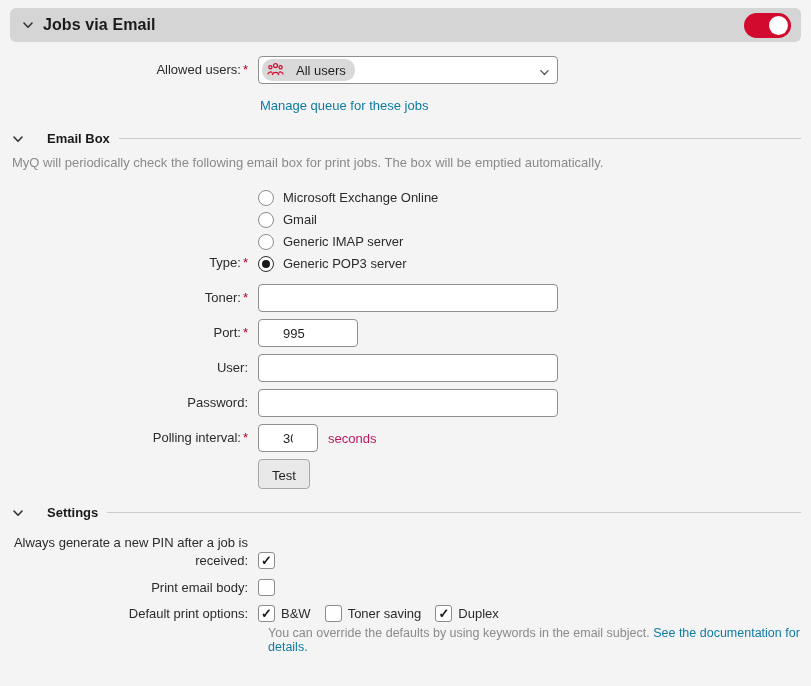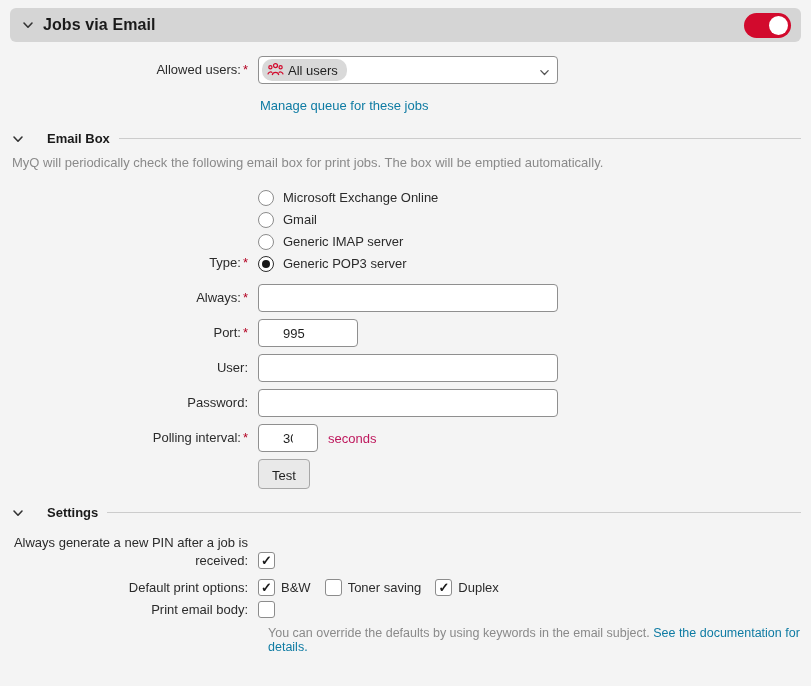--- a/index.html
+++ b/index.html
@@ -43,21 +43,21 @@
     height:28px; box-sizing:border-box; font-size:13px; color:#1f1f1f;
     font-family:"Liberation Sans", sans-serif;
   }
   .input { padding:0 24px; outline:none; }
   .w300 { width:300px; } .w100 { width:100px; } .w60 { width:60px;text-align:right; }
   .selectbox { position:relative; display:flex; align-items:center; padding:0 24px 0 8px; cursor:pointer; }
   .selectbox .sel-chev { position:absolute; right:7px; top:9px; }
   .multiselect { width:300px; padding-left:3px; }
   .tag {
     background:#d9d9d9; border-radius:10px; height:22px;
-    display:inline-flex; align-items:center; gap:4px; padding:0 9px 0 5px;
+    display:inline-flex; align-items:center; gap:12px; padding:0 9px 0 5px;
     font-size:13px; color:#1f1f1f;
   }
 
   .link { color:#0e7ba3; font-size:13px; text-decoration:none; cursor:pointer; }
   .link-row { margin:12px 0 0 250px; height:18px; }
 
   
   .section { display:flex; align-items:center; margin:17px 0 0 2px; }
   .section-title { font-weight:700; font-size:13px; color:#1a1a1a; margin-left:23px; white-space:nowrap; }
   .section-line { flex:1; height:1px; background:#cccccc; margin-left:9px; }
@@ -179,21 +179,21 @@
       <div class="opt">
         <span class="radio checked"></span>
         <span>Generic POP3 server</span>
       </div>
     </div>
   </div>
 
 
   <div class="row">
     <div class="lbl">
-      <span>Always:</span><span class="req">*</span>
+      <span>Toner:</span><span class="req">*</span>
     </div>
     <input class="input w300" type="text" value="" style="">
   </div>
 
   <div class="row">
     <div class="lbl">
       <span>Port:</span><span class="req">*</span>
     </div>
     <input class="input w100" type="text" value="995" style="">
   </div>
@@ -227,43 +227,43 @@
           <polyline points="2,4 6,8.2 10,4" fill="none" stroke="#333" stroke-width="1.6" stroke-linecap="round" stroke-linejoin="round"></polyline>
         </svg>
     </span>
     <span class="section-title">Settings</span>
     <span class="section-line"></span>
   </div>
 
   <div class="row top mb10" style="margin-top:14px;">
     <div class="lbl">Always generate a new PIN after a job is received:</div>
     <span class="checkbox checked"></span>
+  </div>
+
+  <div class="row mb8">
+    <div class="lbl">Print email body:</div>
+    <span class="checkbox"></span>
   </div>
 
   <div class="row mb4">
     <div class="lbl">Default print options:</div>
     <div class="inline-opts">
       <span class="inline-opt">
         <span class="checkbox checked"></span>
         <span>B&amp;W</span>
       </span>
       <span class="inline-opt">
         <span class="checkbox"></span>
         <span>Toner saving</span>
       </span>
       <span class="inline-opt">
         <span class="checkbox checked"></span>
         <span>Duplex</span>
       </span>
     </div>
   </div>
 
-  <div class="row mb8">
-    <div class="lbl">Print email body:</div>
-    <span class="checkbox"></span>
-  </div>
-
   <div class="help-row">
     <span>You can override the defaults by using keywords in the email subject.</span>
     <a class="link" style="font-size:12.5px;">See the documentation for details.</a>
   </div>
 
 </div>
 
 </body></html>

